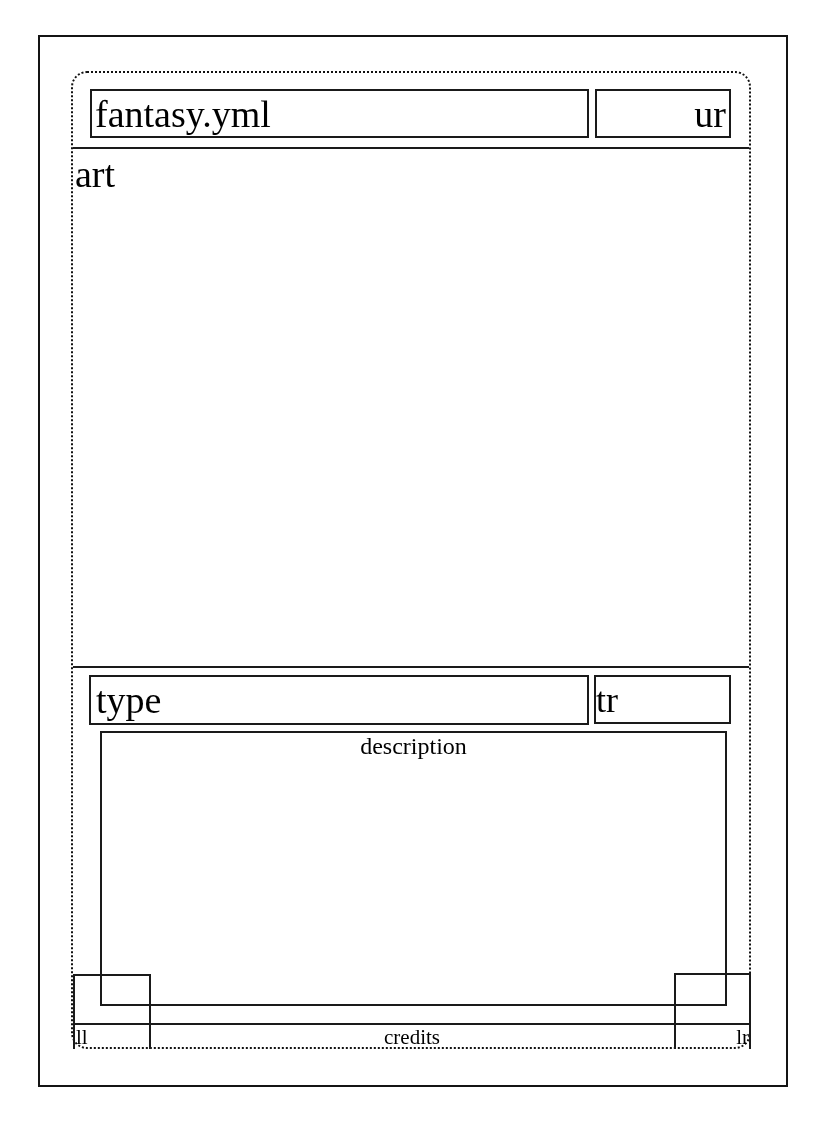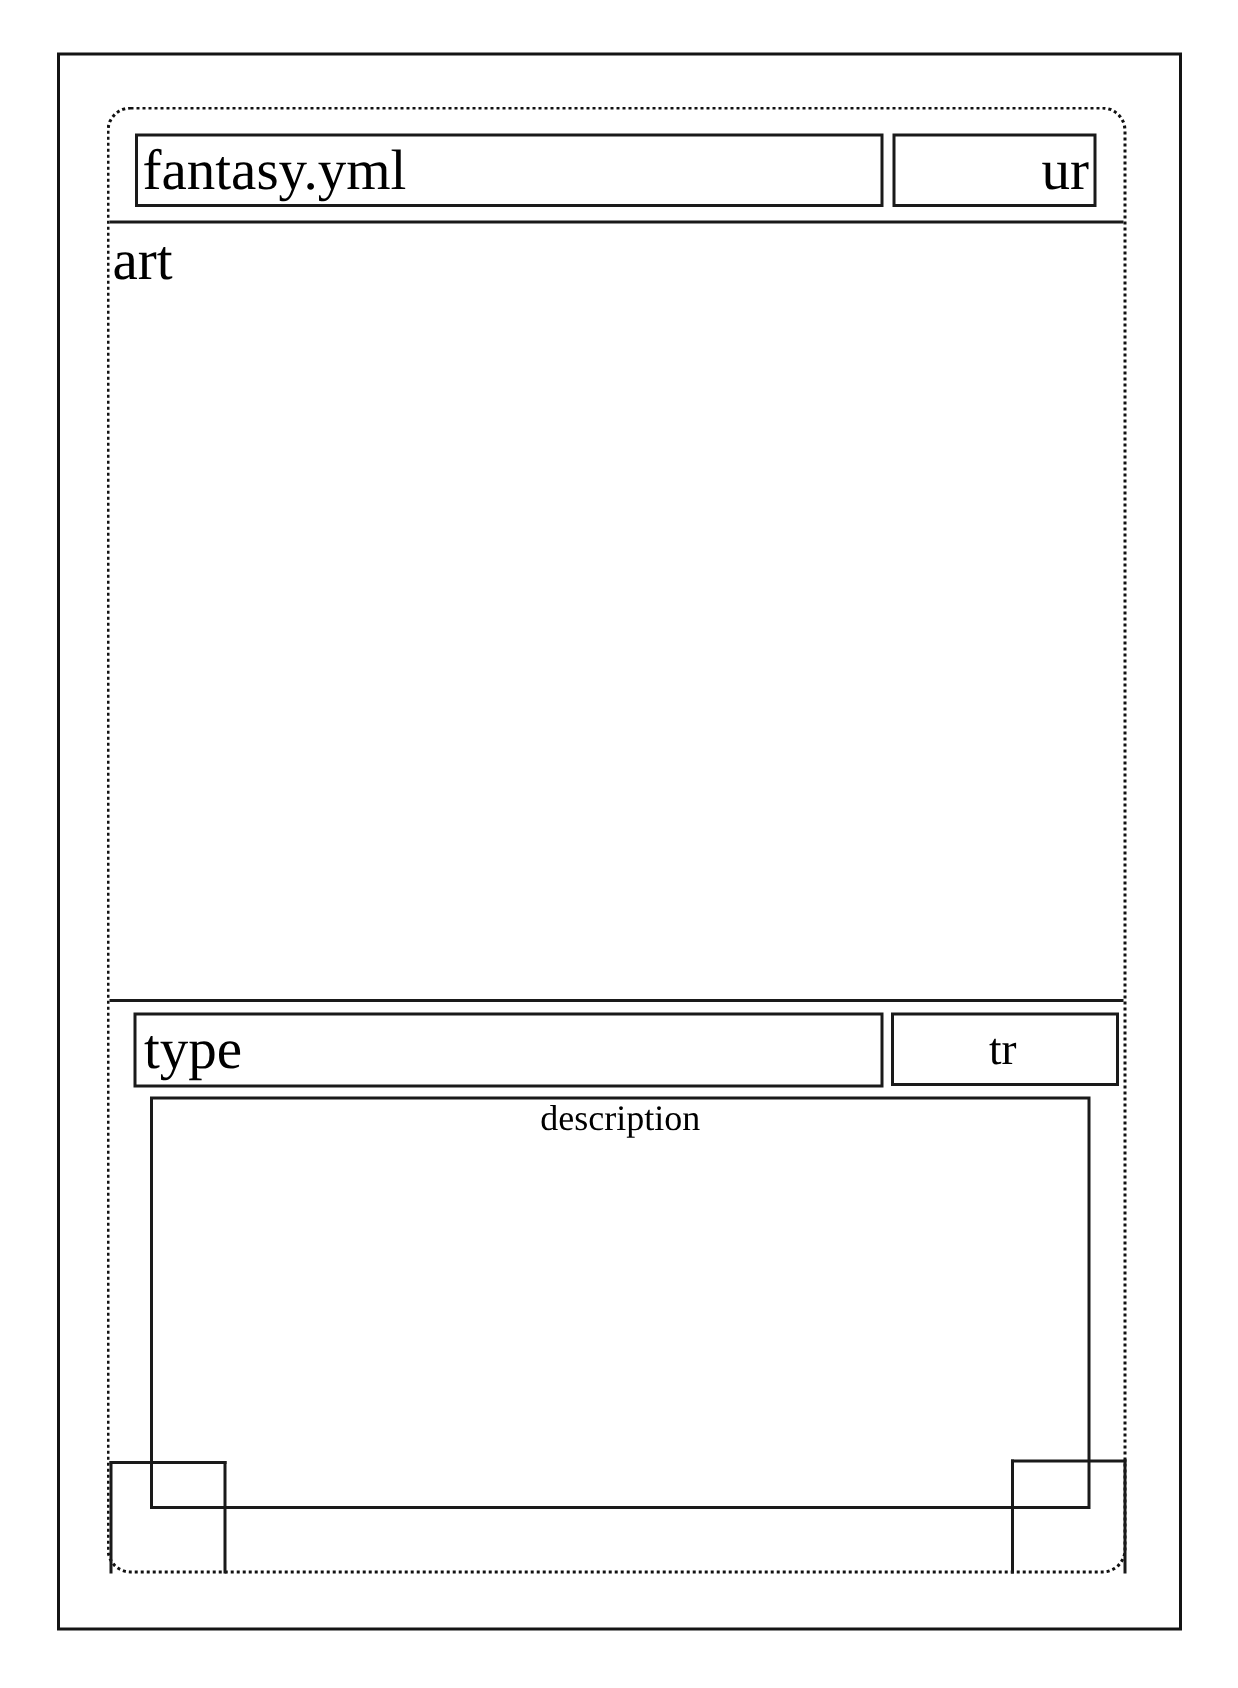--- a/index.html
+++ b/index.html
@@ -57,24 +57,24 @@
 
   
   .type-box {
     left: 89px; top: 675px; width: 500px; height: 50px;
     border: 2px solid #1a1a1a;
     font-size: 38px; line-height: 47px;
     padding-left: 5px;
     white-space: nowrap; overflow: hidden;
   }
   .type-tr-box {
-    left: 594px; top: 675px; width: 152px; height: 49px;
+    left: 594px; top: 675px; width: 137px; height: 49px;
     border: 2px solid #1a1a1a;
-    font-size: 30px; line-height: 46px;
-    text-align: center; padding-right: 3px;
+    font-size: 36px; line-height: 46px;
+    text-align: left; padding-right: 3px;
   }
 
   
   .description-region {
     left: 100px; top: 731px; width: 627px; height: 275px;
     border: 2px solid #1a1a1a;
     display: flex; align-items: flex-start; justify-content: center;
     font-size: 24px;
   }
 
@@ -126,14 +126,19 @@
 
   <div class="abs type-tr-box">tr</div>
 
   <div class="abs description-region">
     <span>description</span>
   </div>
 
   <div class="abs corner-ll"></div>
   <div class="abs corner-lr"></div>
 
+  <div class="abs credits-bar">
+    <span class="ll-label">ll</span>
+    <span class="credits-label">credits</span>
+    <span class="lr-label">lr</span>
+  </div>
 
 </div>
 
 </body></html>

